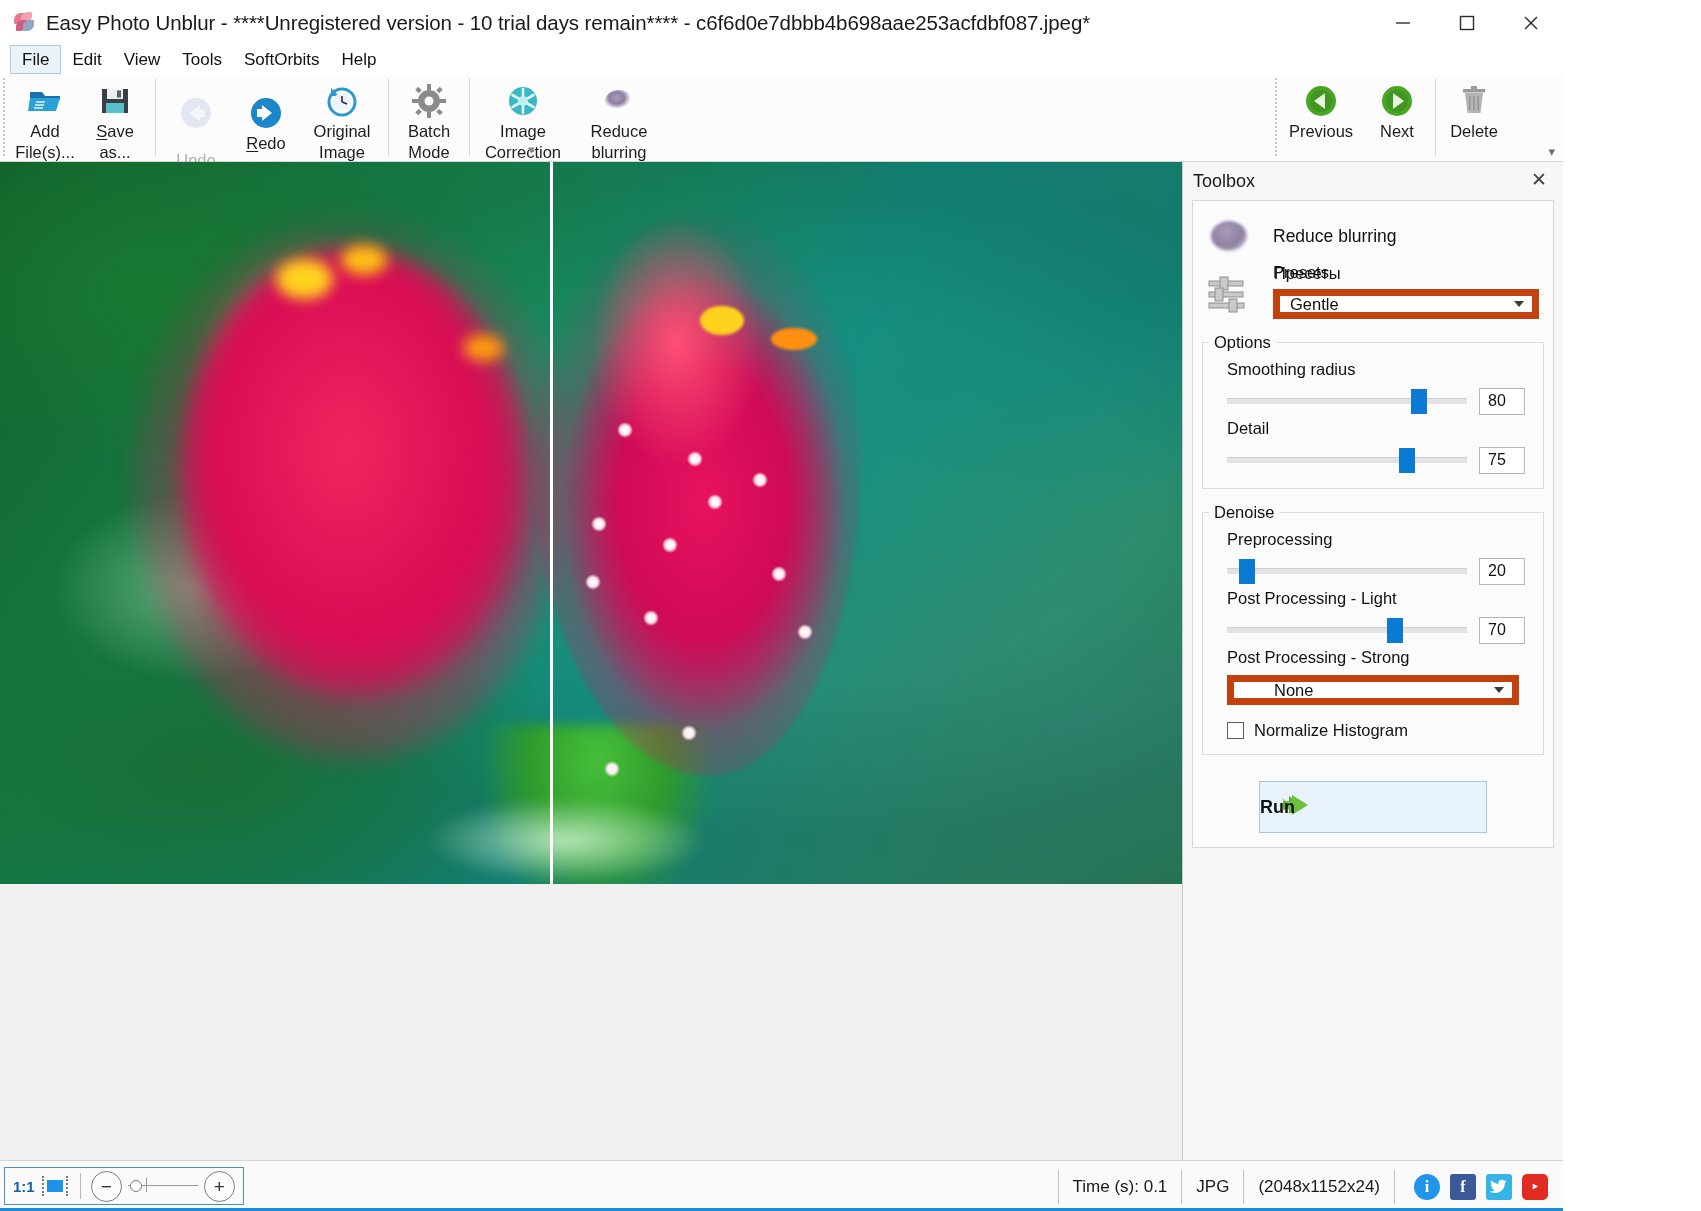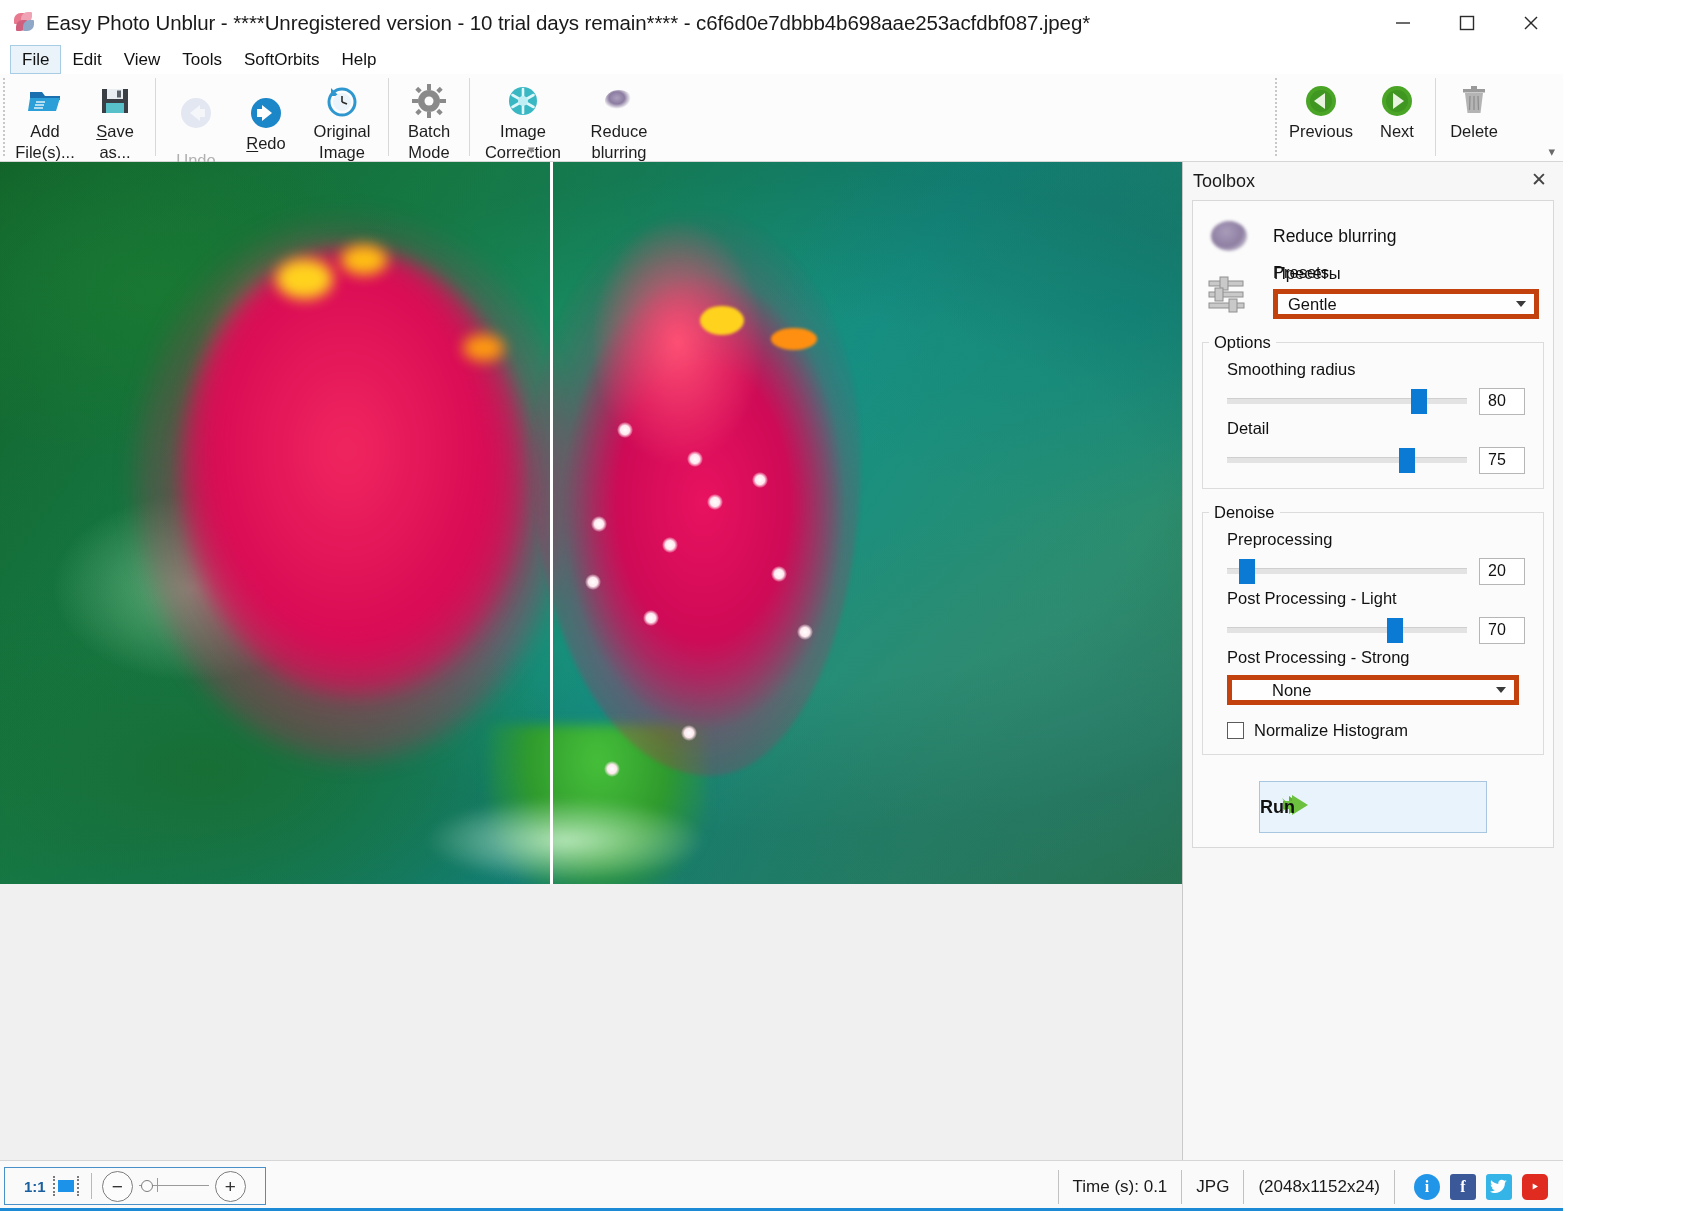--- a/index.html
+++ b/index.html
@@ -250,21 +250,21 @@
   }
   .sliders-ico { width: 44px; flex: 0 0 44px; padding-top: 12px; }
   .preset-right { flex: 1 1 auto; margin-left: 22px; position: relative; }
   .preset-label-wrap {
     position: relative; height: 22px; font-size: 16.5px; color: #111;
   }
   .preset-label-wrap .l-en { position: absolute; left: 0; top: 0; }
   .preset-label-wrap .l-ru { position: absolute; left: 1px; top: 1px; }
 
   .combo {
-    height: 30px; border: 5px solid #c2410c; background: #fefefe;
+    height: 30px; border: 7px solid #c2410c; background: #fefefe;
     display: flex; align-items: center; justify-content: space-between;
     padding: 0 8px 0 10px; font-size: 16.5px; color: #111;
     margin-top: 4px;
   }
   .combo .caret {
     width: 0; height: 0; border-left: 5px solid transparent;
     border-right: 5px solid transparent; border-top: 6px solid #3a3a3a;
   }
 
   fieldset.group {
@@ -323,21 +323,21 @@
     border-top: 1px solid #d6d6d6;
     display: flex; align-items: center;
     position: relative;
   }
   .statusbar::after {
     content: ""; position: absolute; left: 0; right: 0; bottom: 0;
     height: 3px; background: #1c8ad4;
   }
   .zoomwrap {
     display: flex; align-items: center; height: 38px;
-    border: 1px solid #4a90c8; margin-left: 4px; padding: 0 19px;
+    border: 1px solid #4a90c8; margin-left: 4px; padding: 0 8px;
   }
   .ratio { font-size: 15px; font-weight: bold; color: #1a5fa0; margin-right: 7px; }
   .fitbox {
     width: 26px; height: 20px;
     border-left: 2px dotted #7a7a7a; border-right: 2px dotted #7a7a7a;
     display: flex; align-items: center; justify-content: center;
     margin-right: 10px;
   }
   .fitbox i { display:block; width: 16px; height: 12px; background: #1c92e8; }
   .zdiv { width: 1px; height: 26px; background: #b9b9b9; margin: 0 10px 0 2px; }

